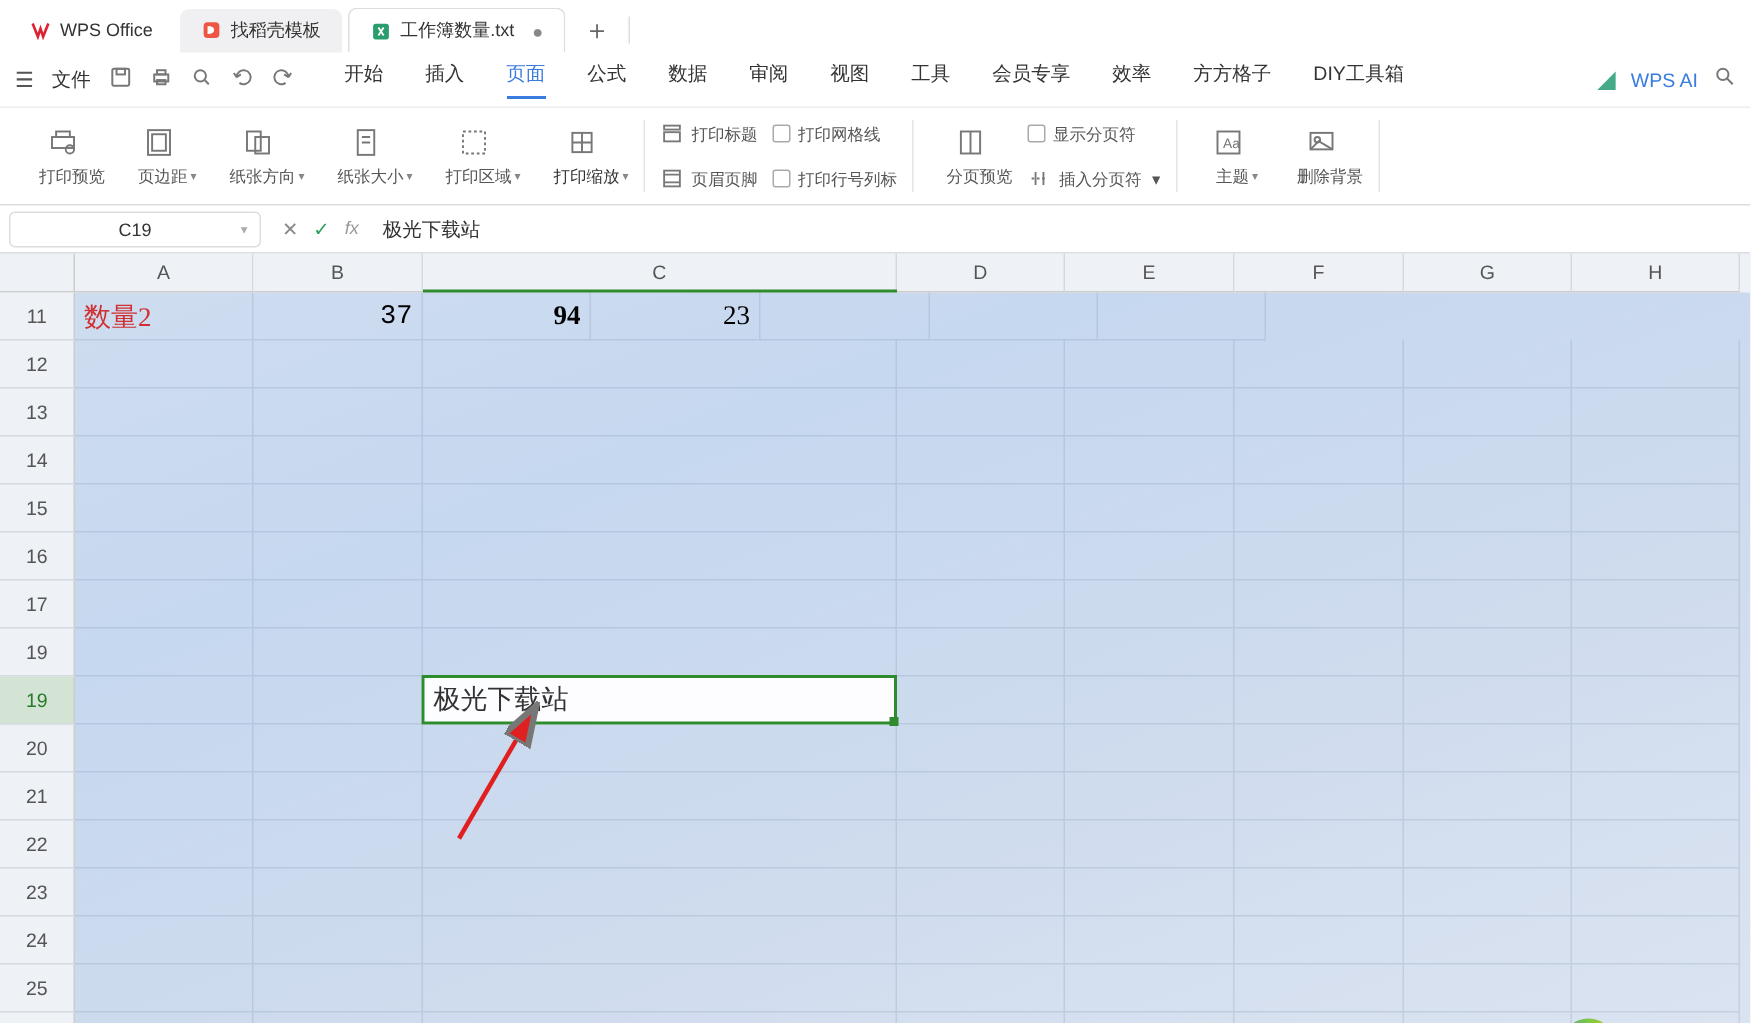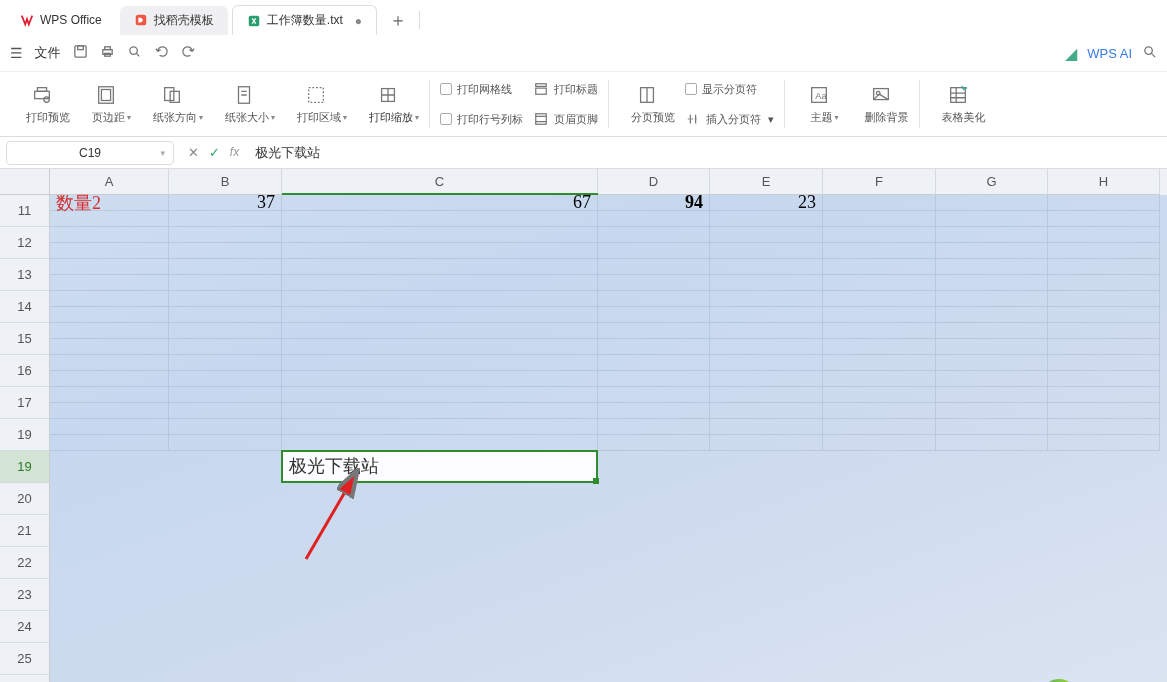--- a/index.html
+++ b/index.html
@@ -56,21 +56,21 @@
 
 .sheet-area { position: relative; height: 548px; overflow: hidden;
   background: linear-gradient(160deg, #d0ddf0 0%, #c6d8ef 30%, #cedbee 60%, #dce4f1 100%); }
 .corner { position: absolute; left: 0; top: 0; width: 50px; height: 26px; background: #eef2f7; border-right: 1px solid #ccc; border-bottom: 1px solid #ccc; }
 .col-headers { position: absolute; left: 50px; top: 0; right: 0; height: 26px; display: flex; background: #eef2f7; }
 .col-h { border-right: 1px solid #d4dae2; border-bottom: 1px solid #ccc; display: flex; align-items: center; justify-content: center; font-size: 13px; color: #555; background: #eef2f7; }
 .row-headers { position: absolute; left: 0; top: 26px; width: 50px; bottom: 0; background: #eef2f7; }
 .row-h { height: 32px; border-bottom: 1px solid #d4dae2; border-right: 1px solid #ccc; display: flex; align-items: center; justify-content: center; font-size: 13px; color: #555; }
 .row-h.active { background: #d4e4d4; color: #2a7a2a; }
 .grid { position: absolute; left: 50px; top: 26px; right: 0; bottom: 0; }
-.grid-row { height: 16px; display: flex; }
+.grid-row { height: 32px; display: flex; }
 .cell { border-right: 1px solid rgba(100,120,150,0.18); border-bottom: 1px solid rgba(100,120,150,0.18); font-size: 18px; display: flex; align-items: center; padding: 0 6px; font-family: "SimSun", serif; }
 .cell.r { justify-content: flex-end; color: #000; }
 .cell.red { color: #d03030; font-family: "SimSun", serif; }
 .selected-cell { position: absolute; border: 2px solid #2e8b2e; background: rgba(255,255,255,0.95); }
 .selected-cell .handle { position: absolute; right: -3px; bottom: -3px; width: 6px; height: 6px; background: #2e8b2e; }
 .selected-cell .txt { font-size: 18px; padding: 2px 6px; font-family: "SimSun", serif; color: #333; }
 .col-active-line { position: absolute; top: 0; height: 26px; border-bottom: 2px solid #2e8b2e; }
 
 
 .arrow { position: absolute; pointer-events: none; }
@@ -137,20 +137,34 @@
           <circle cx="7" cy="7" r="4"></circle>
           <path d="M10 10 L13 13"></path>
         </svg></span>
     <span class="icon"><svg width="15" height="15" viewBox="0 0 16 16">
           <path d="M4 8 A5 5 0 1 1 6 12 M4 8 L2 5 M4 8 L7 6"></path>
         </svg></span>
     <span class="icon"><svg width="15" height="15" viewBox="0 0 16 16">
           <path d="M12 8 A5 5 0 1 0 10 12 M12 8 L14 5 M12 8 L9 6"></path>
         </svg></span>
   </div>
+  <div class="menu-tabs" id="menu-tabs">
+      <span>开始</span>
+      <span>插入</span>
+      <span class="active">页面</span>
+      <span>公式</span>
+      <span>数据</span>
+      <span>审阅</span>
+      <span>视图</span>
+      <span>工具</span>
+      <span>会员专享</span>
+      <span>效率</span>
+      <span>方方格子</span>
+      <span>DIY工具箱</span>
+    </div>
   <div class="menu-right">
     <span style="color:#4a8;">◢</span>
     <span class="wps-ai">WPS AI</span>
     <span class="search-ico"><svg width="15" height="15" viewBox="0 0 16 16">
           <circle cx="7" cy="7" r="4"></circle>
           <path d="M10 10 L14 14"></path>
         </svg></span>
   </div>
 </div>
 
@@ -221,50 +235,50 @@
           </svg>
         </span>
       <span class="lbl">
           <span>打印缩放</span>
           <span class="dd">▾</span>
         </span>
     </div>
   </div>
   <div class="ribbon-sep"></div>
   <div class="ribbon-group">
-    <div class="ribbon-col">
-      <div class="ribbon-item">
-        <span class="checkbox"></span>
-        <span>打印网格线</span>
-      </div>
-      <div class="ribbon-item">
-        <span class="checkbox"></span>
-        <span>打印行号列标</span>
-      </div>
-    </div>
     <div class="ribbon-col">
       <div class="ribbon-item">
         <span class="ic-sm">
             <svg width="14" height="14" viewBox="0 0 16 16">
               <rect x="2" y="2" width="12" height="3"></rect>
               <rect x="2" y="7" width="12" height="7"></rect>
             </svg>
           </span>
         <span>打印标题</span>
       </div>
       <div class="ribbon-item">
         <span class="ic-sm">
             <svg width="14" height="14" viewBox="0 0 16 16">
               <rect x="2" y="2" width="12" height="12"></rect>
               <path d="M2 5 H14 M2 11 H14"></path>
             </svg>
           </span>
         <span>页眉页脚</span>
       </div>
     </div>
+    <div class="ribbon-col">
+      <div class="ribbon-item">
+        <span class="checkbox"></span>
+        <span>打印网格线</span>
+      </div>
+      <div class="ribbon-item">
+        <span class="checkbox"></span>
+        <span>打印行号列标</span>
+      </div>
+    </div>
   </div>
   <div class="ribbon-sep"></div>
   <div class="ribbon-group">
     <div class="ribbon-btn">
       <span class="ic">
           <svg width="22" height="22" viewBox="0 0 24 24">
             <rect x="5" y="4" width="14" height="16"></rect>
             <path d="M12 4 V20"></path>
           </svg>
         </span>
@@ -306,32 +320,20 @@
           <svg width="22" height="22" viewBox="0 0 24 24">
             <rect x="4" y="5" width="16" height="12"></rect>
             <circle cx="9" cy="10" r="2"></circle>
             <path d="M4 17 L10 11 L20 17"></path>
           </svg>
         </span>
       <span class="lbl">删除背景</span>
     </div>
   </div>
   <div class="ribbon-sep"></div>
-  <div class="ribbon-group">
-    <div class="ribbon-btn">
-      <span class="ic">
-          <svg width="22" height="22" viewBox="0 0 24 24">
-            <rect x="4" y="4" width="16" height="16"></rect>
-            <path d="M4 10 H20 M4 15 H20 M10 4 V20"></path>
-            <path d="M16 2 L18 6 L22 4" stroke="#3a9"></path>
-          </svg>
-        </span>
-      <span class="lbl">表格美化</span>
-    </div>
-  </div>
 </div>
 
 <div class="formula-bar">
   <div class="name-box">
     <span>C19</span>
     <span class="dd">▾</span>
   </div>
   <div class="fx-btns">
     <span class="x">✕</span>
     <span class="v">✓</span>
@@ -368,22 +370,21 @@
       <div class="row-h">21</div>
       <div class="row-h">22</div>
       <div class="row-h">23</div>
       <div class="row-h">24</div>
       <div class="row-h">25</div>
       <div class="row-h">26</div>
     </div>
   <div class="grid" id="grid">
       <div class="grid-row">
         <div class="cell red" style="width: 119px;">数量2</div>
-        <div class="cell r" style="width: 113px;">37</div>
-        <div class="cell r" style="width: 316px;">67</div>
+        <div class="cell r" style="width: 113px; font-family: Liberation Mono, monospace;">37</div>
         <div class="cell r" style="width: 112px; font-weight: bold;">94</div>
         <div class="cell r" style="width: 113px;">23</div>
         <div class="cell" style="width: 113px;"></div>
         <div class="cell" style="width: 112px;"></div>
         <div class="cell" style="width: 112px;"></div>
       </div>
       <div class="grid-row">
         <div class="cell" style="width: 119px;"></div>
         <div class="cell" style="width: 113px;"></div>
         <div class="cell" style="width: 316px;"></div>

